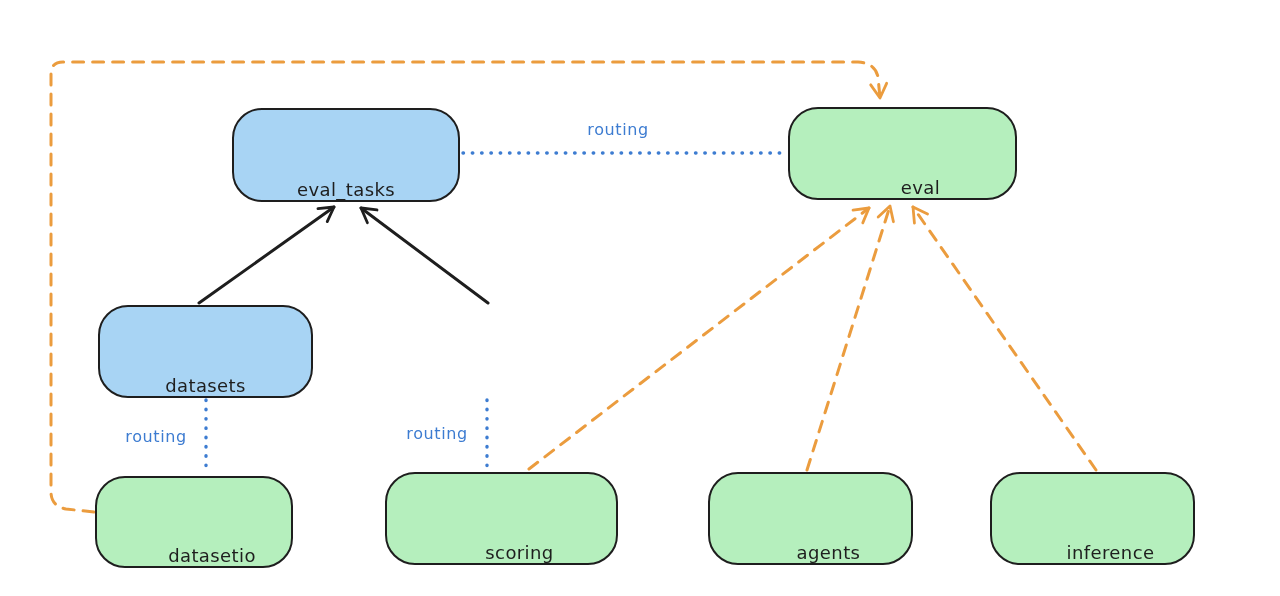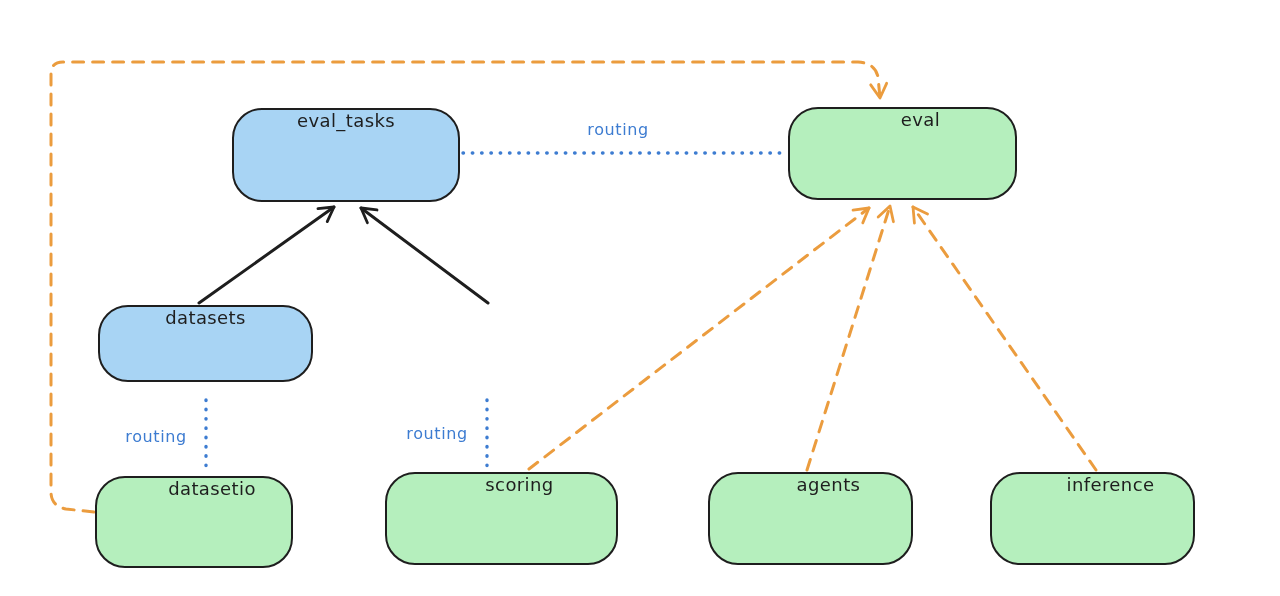--- a/index.html
+++ b/index.html
@@ -17,21 +17,21 @@
     background:var(--background);
     font-family:"DejaVu Sans", sans-serif;
     overflow:hidden;
   }
   .edges{position:absolute;left:0;top:0;width:1280px;height:596px;}
   .node{
     position:absolute;
     box-sizing:border-box;
     border:2.6px solid var(--stroke);
     border-radius:30px;
-    display:flex;align-items:flex-start;justify-content:center;
+    display:flex;align-items:flex-end;justify-content:center;
     font-size:18px;
     letter-spacing:0.4px;
     color:var(--stroke);
   }
   .node.blue{background:var(--blue-fill);}
   .node.green{background:var(--green-fill);padding-left:36px;}
   .edge-label{
     position:absolute;
     transform:translate(-50%,-50%);
     color:var(--blue-line);
@@ -74,21 +74,21 @@
   </svg>
 
   <div class="node blue" style="left:232px;top:108px;width:228px;height:94px">
     <span>eval_tasks</span>
   </div>
 
   <div class="node green" style="left:788px;top:107px;width:229px;height:93px">
     <span>eval</span>
   </div>
 
-  <div class="node blue" style="left:98px;top:305px;width:215px;height:77px">
+  <div class="node blue" style="left:98px;top:305px;width:215px;height:93px">
     <span>datasets</span>
   </div>
 
 
   <div class="node green" style="left:385px;top:472px;width:233px;height:93px">
     <span>scoring</span>
   </div>
 
   <div class="node green" style="left:95px;top:476px;width:198px;height:92px">
     <span>datasetio</span>

